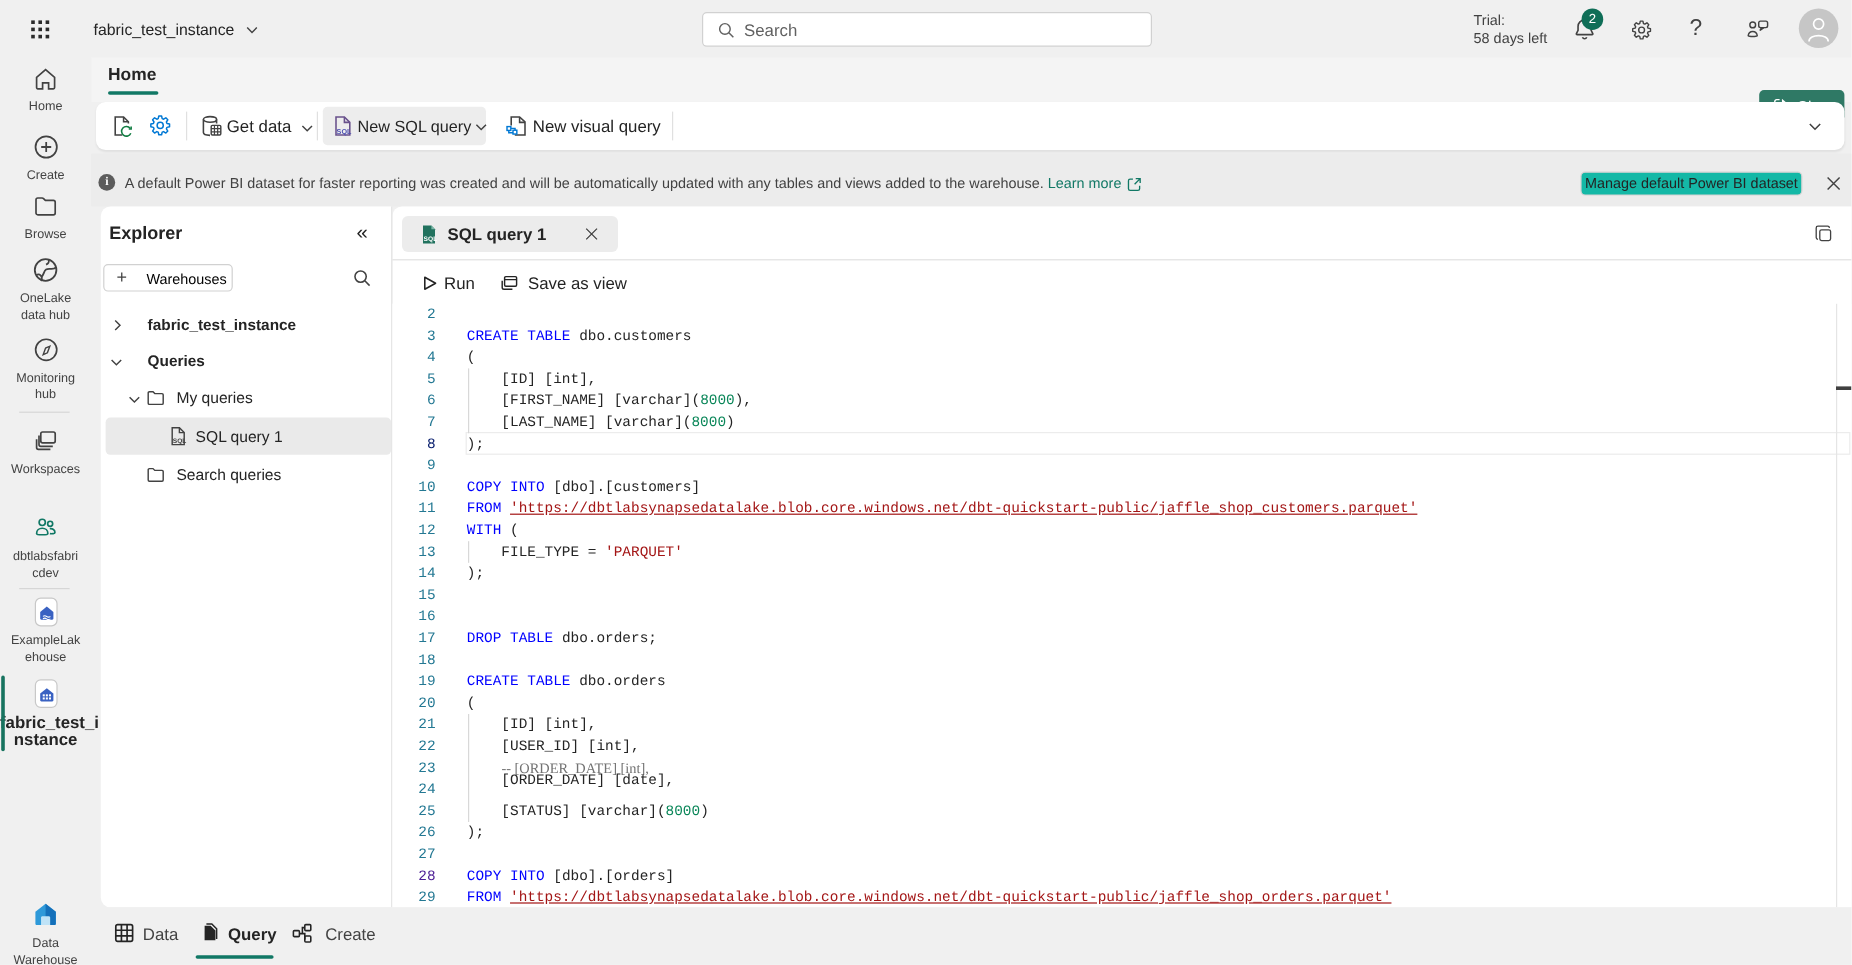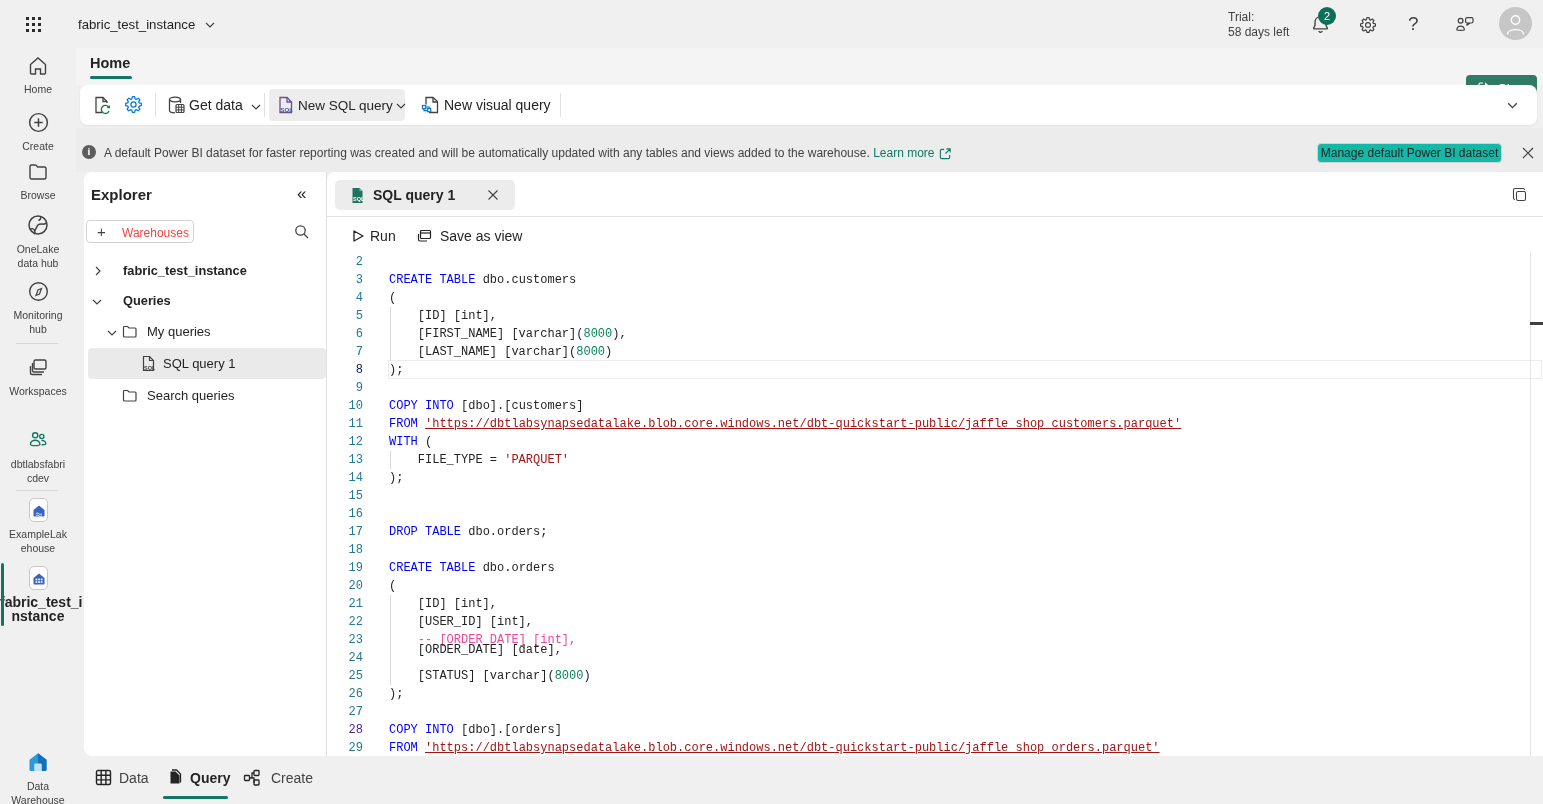--- a/index.html
+++ b/index.html
@@ -48,21 +48,21 @@
 #bannertext { position:absolute; left:104px; top:146px; font-size:12px; color:#424242; }
 #bannertext a { color:#117865; text-decoration:none; }
 #managebtn { position:absolute; left:1317px; top:143px; width:185px; height:20px; background:#14b8a6; border:1px solid #d1d1d1; border-radius:4px; font-size:12px; color:#242424; text-align:center; line-height:18px; }
 
 
 #explorer { position:absolute; left:84px; top:172px; width:243px; height:584px; background:#fff; border-radius:8px 0 0 8px; }
 #exptitle { position:absolute; left:91px; top:186px; font-size:15px; font-weight:bold;text-align:center; }
 #collapse { position:absolute; left:297px; top:184px; font-size:17px; color:#242424; }
 #whbtn { position:absolute; left:86px; top:220px; width:108px; height:23px; border:1px solid #d1d1d1; border-radius:4px; background:#fff; }
 #whbtn .pl { position:absolute; left:10px; top:2px; font-size:15px; color:#424242; }
-#whbtn .tx { position:absolute; left:35px; top:4.5px; font-size:12px; color:#ef4444; }
+#whbtn .tx { position:absolute; left:35px; top:4.5px; font-size:12px; color:#000000; }
 .trow { position:absolute; left:88px; width:238px; height:32px; font-size:13px; color:#242424; }
 .trow .lbl { position:absolute; top:8px; }
 .trow svg { position:absolute; }
 #selrow { position:absolute; left:88px; top:348px; width:238px; height:31px; background:#eaeaea; border-radius:4px; }
 .sb { font-weight:600; font-size:12.8px; }
 
 
 #editor { position:absolute; left:327px; top:172px; width:1216px; height:584px; background:#fff; border-radius:8px 0 0 0; }
 #edivider { position:absolute; left:326px; top:172px; width:1px; height:584px; background:#e0e0e0; }
 #tabrow { position:absolute; left:327px; top:172px; width:1216px; height:45px; border-bottom:1px solid #e0e0e0; }
@@ -71,21 +71,21 @@
 #runrow { position:absolute; left:327px; top:218px; width:1216px; height:37px; }
 #runrow .t { position:absolute; top:10px; font-size:14px; color:#242424; }
 
 
 #code { position:absolute; left:327px; top:253px; width:1216px; height:503px; background:#fff; font-family:"Liberation Mono",monospace; font-size:12px; line-height:18px; overflow:hidden; }
 .cl { position:absolute; left:62px; white-space:pre; }
 .ln { position:absolute; width:36px; text-align:right; color:#237893; }
 .k { color:#0000ff; }
 .s { color:#a31515; }
 .n { color:#098658; }
-.c { color:#ec4899; }
+.c { color:#737373;font-family:Liberation Serif, serif; }
 .u { text-decoration:underline; }
 #ruler { position:absolute; left:1203px; top:0; width:1px; height:503px; background:#e5e5e5; }
 #cursmark { position:absolute; left:1203px; top:69px; width:13px; height:3px; background:#404040; }
 #curline { position:absolute; left:61px; top:107px; width:1154px; height:19px; border:1.5px solid #ececec; }
 .iguide { position:absolute; left:62.5px; width:1px; background:#d8d8d8; }
 
 
 #bottombar { position:absolute; left:76px; top:756px; width:1467px; height:48px; background:#f0f0f0; }
 .bbitem { position:absolute; font-size:14px; color:#424242; }
 #queryunder { position:absolute; left:163px; top:796px; width:65px; height:3px; background:#117865; border-radius:2px; }
@@ -102,20 +102,27 @@
       <i style="left: 6.2px; top: 6.2px;"></i>
       <i style="left: 12.4px; top: 6.2px;"></i>
       <i style="left: 0px; top: 12.4px;"></i>
       <i style="left: 6.2px; top: 12.4px;"></i>
       <i style="left: 12.4px; top: 12.4px;"></i>
     </div>
   <div id="apptitle">fabric_test_instance</div>
   <svg class="abs" style="left:204px;top:19px" width="12" height="12" viewBox="0 0 12 12">
       <path d="M2 4l4 4 4-4" fill="none" stroke="#424242" stroke-width="1.2"></path>
     </svg>
+  <div id="searchbox">
+    <svg width="15" height="15" viewBox="0 0 16 16">
+        <circle cx="6.5" cy="6.5" r="4.7" fill="none" stroke="#616161" stroke-width="1.3"></circle>
+        <path d="M10 10l4 4" stroke="#616161" stroke-width="1.3"></path>
+      </svg>
+    <div class="ph">Search</div>
+  </div>
   <div id="trial">Trial:<br>58 days left</div>
   <svg class="abs" style="left:1310px;top:14px" width="21" height="21" viewBox="0 0 20 20">
       <path d="M10 2.5c3 0 5.2 2.2 5.2 5.2v3l1.3 2.6c.2.4-.1.9-.6.9H4.1c-.5 0-.8-.5-.6-.9l1.3-2.6v-3C4.8 4.7 7 2.5 10 2.5z" fill="none" stroke="#424242" stroke-width="1.3"></path>
       <path d="M8.3 16.2c.3.7 1 1.2 1.7 1.2s1.4-.5 1.7-1.2" fill="none" stroke="#424242" stroke-width="1.3"></path>
     </svg>
   <div id="badge">2</div>
   <svg class="abs" style="left:1359px;top:16px" width="18" height="18" viewBox="0 0 20 20">
       <path d="M18.21 8.78 L18.21 11.22 L15.95 11.74 L15.44 12.98 L16.67 14.94 L14.94 16.67 L12.98 15.44 L11.74 15.95 L11.22 18.21 L8.78 18.21 L8.26 15.95 L7.02 15.44 L5.06 16.67 L3.33 14.94 L4.56 12.98 L4.05 11.74 L1.79 11.22 L1.79 8.78 L4.05 8.26 L4.56 7.02 L3.33 5.06 L5.06 3.33 L7.02 4.56 L8.26 4.05 L8.78 1.79 L11.22 1.79 L11.74 4.05 L12.98 4.56 L14.94 3.33 L16.67 5.06 L15.44 7.02 L15.95 8.26 Z" fill="none" stroke="#424242" stroke-width="1.3" stroke-linejoin="round"></path>
       <circle cx="10" cy="10" r="2.7" fill="none" stroke="#424242" stroke-width="1.3"></circle>
     </svg>

